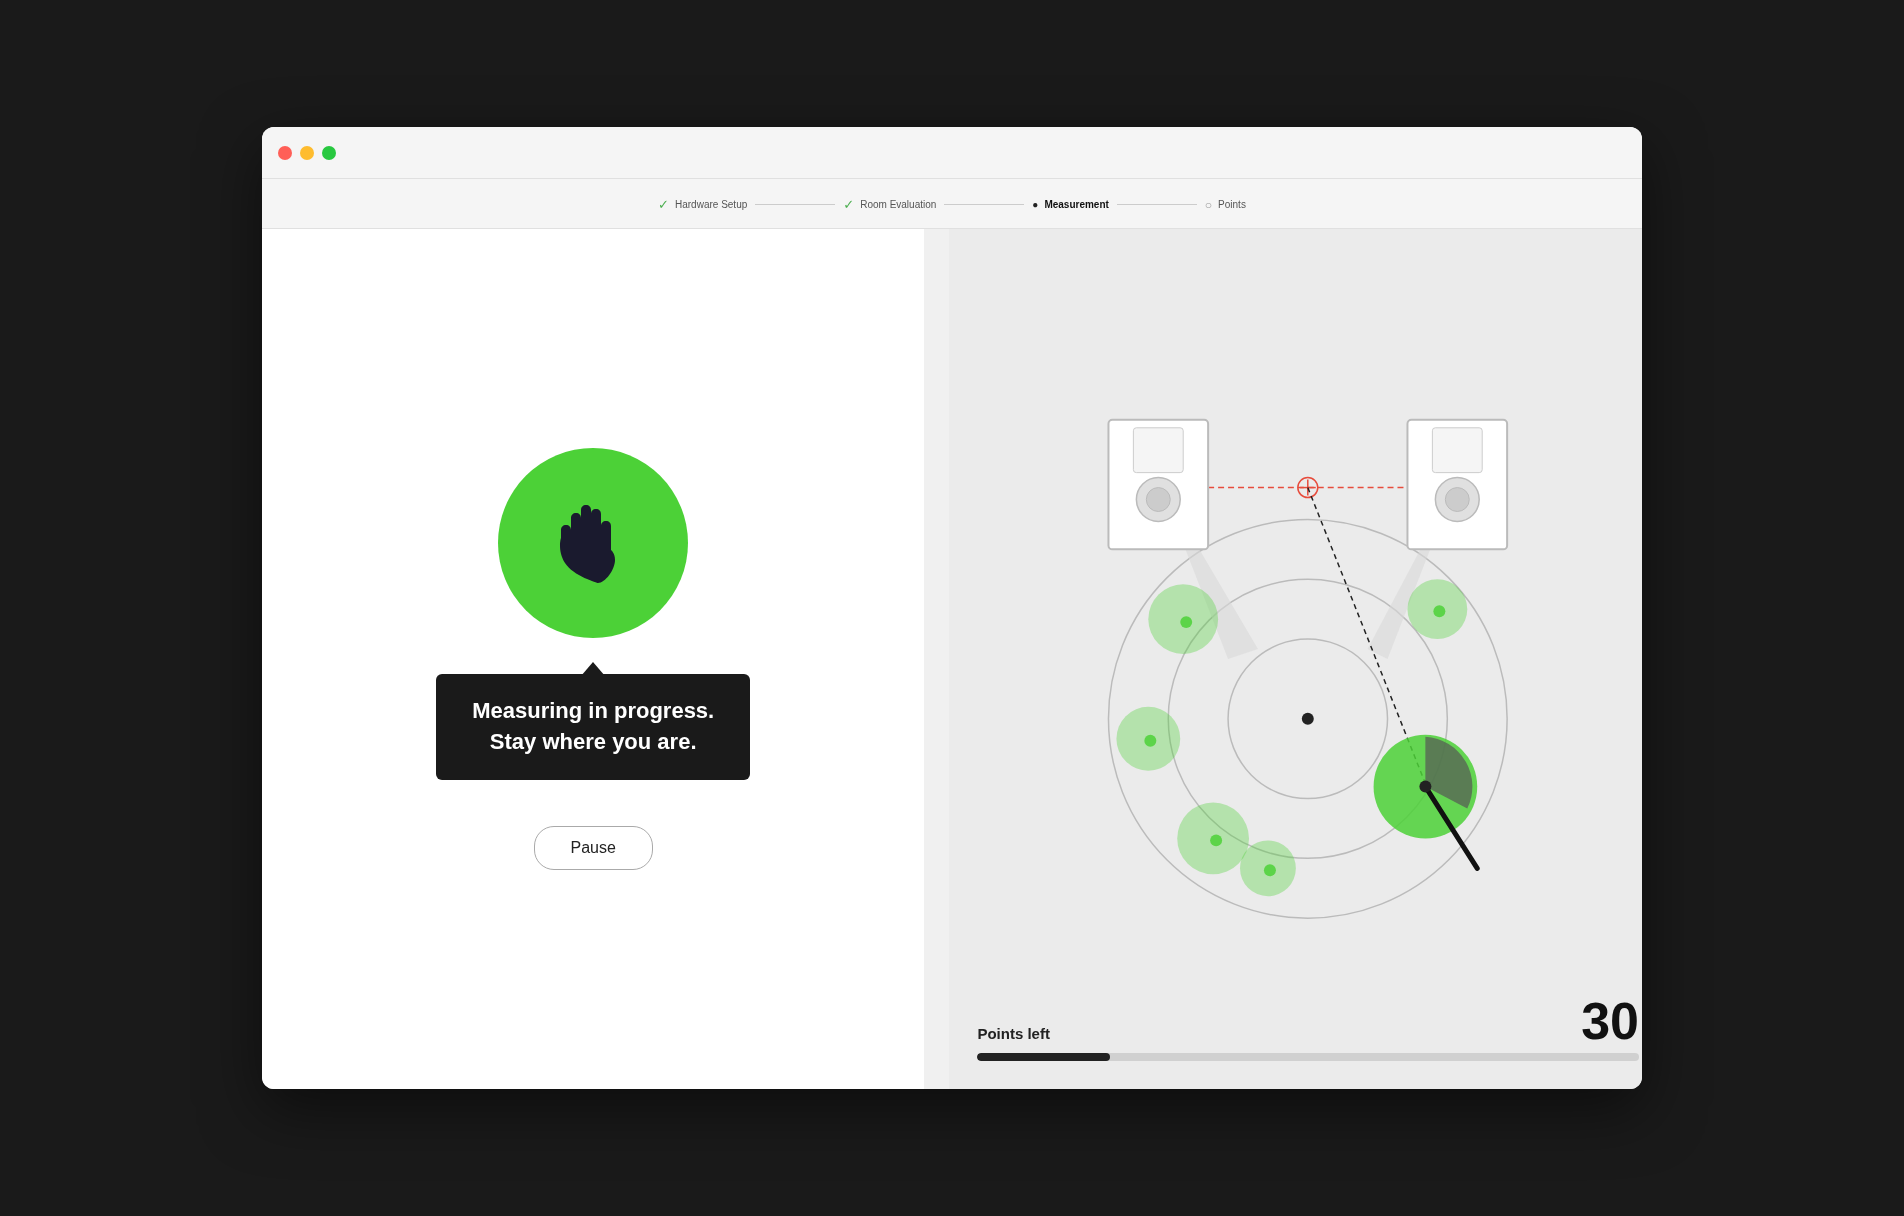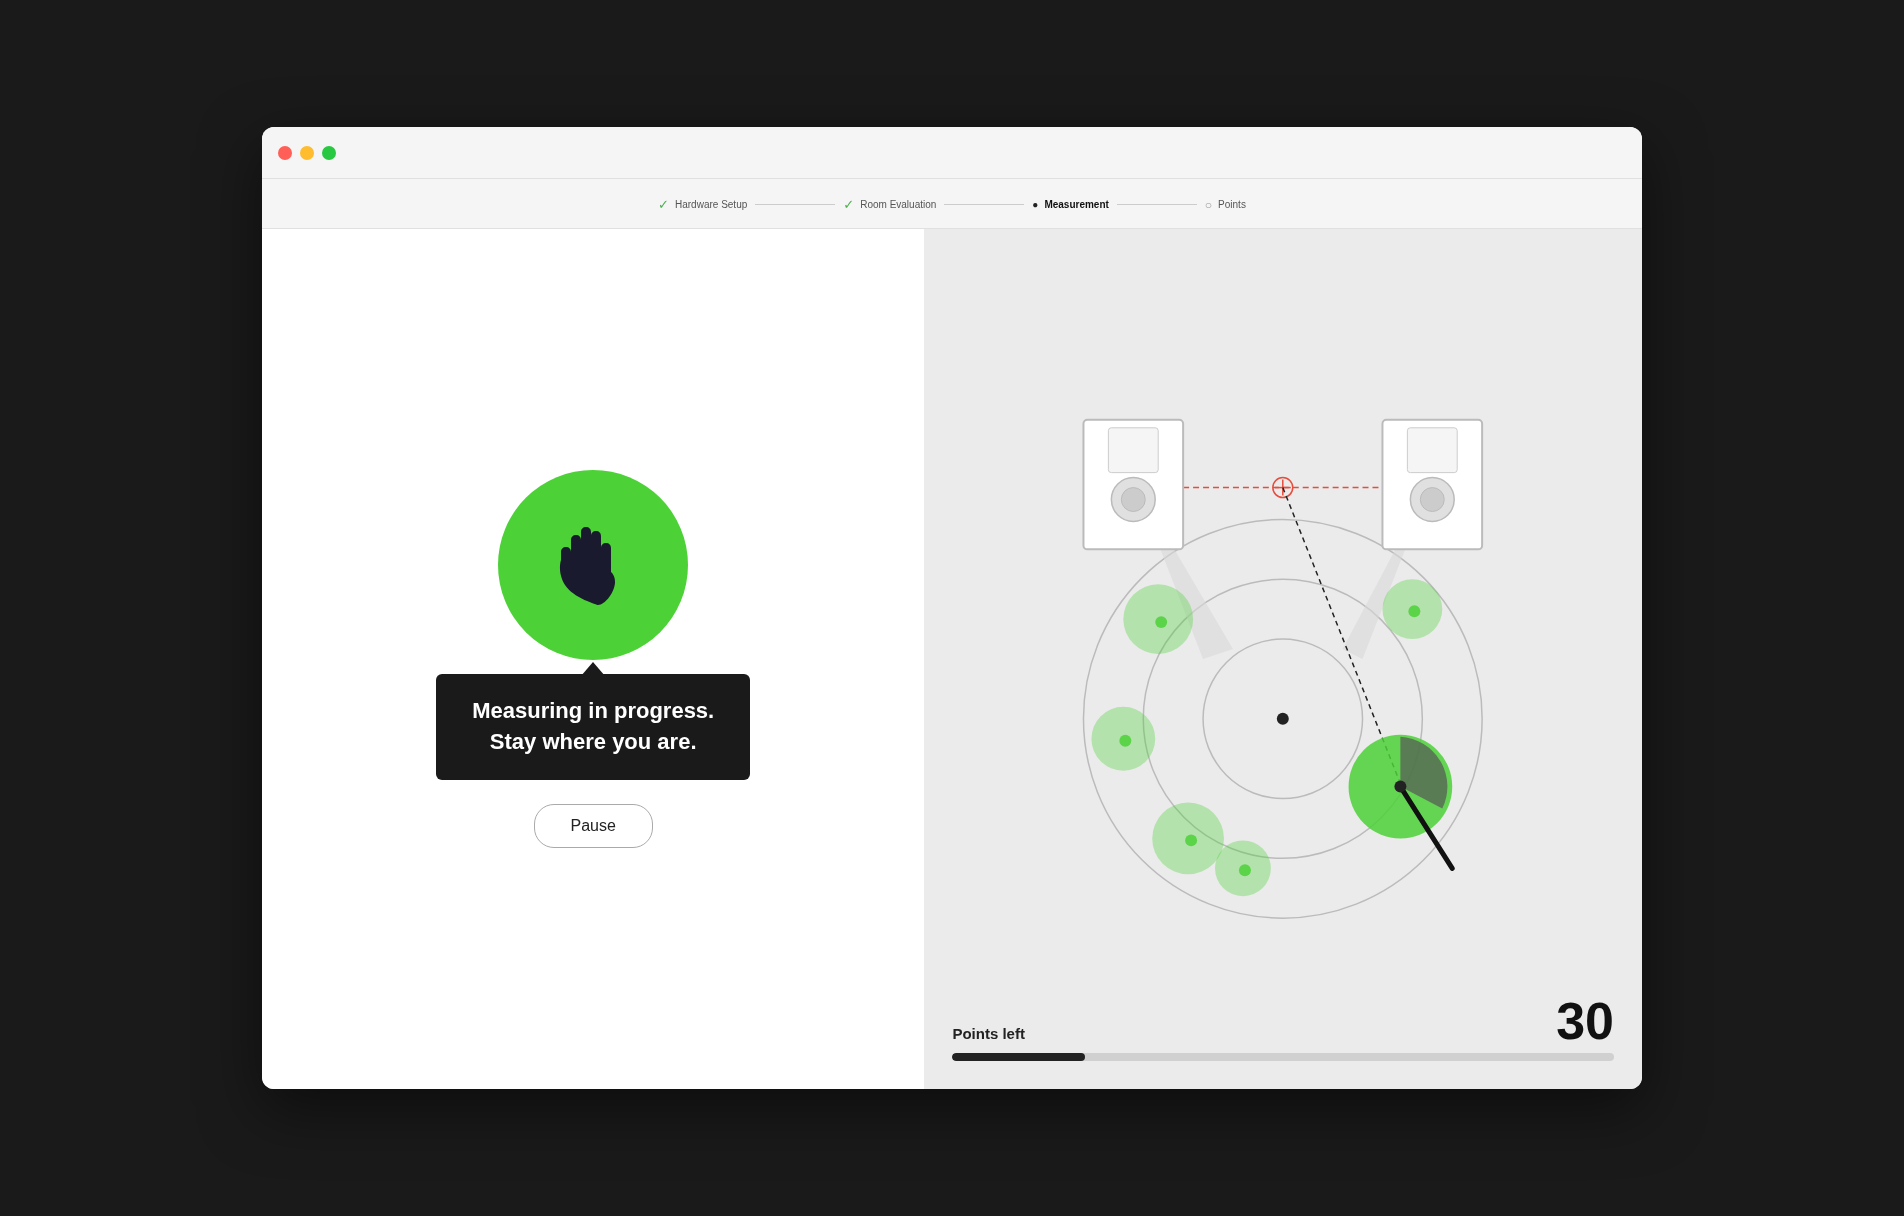--- a/index.html
+++ b/index.html
@@ -94,21 +94,21 @@
     }
 
     .left-panel {
       flex: 0 0 48%;
       display: flex;
       flex-direction: column;
       align-items: center;
       justify-content: center;
       padding: 40px;
       background: #ffffff;
-      gap: 14px;
+      gap: 36px;
     }
 
     .hand-icon-circle {
       width: 190px;
       height: 190px;
       border-radius: 50%;
       background: #4cd137;
       display: flex;
       align-items: center;
       justify-content: center;
@@ -160,20 +160,21 @@
     }
 
     .right-panel {
       flex: 0 0 52%;
       background: #ebebeb;
       position: relative;
       display: flex;
       align-items: center;
       justify-content: center;
       overflow: hidden;
+      margin-left: 25px;
     }
 
     .points-bar {
       position: absolute;
       bottom: 28px;
       left: 28px;
       right: 28px;
     }
 
     .points-label-row {

